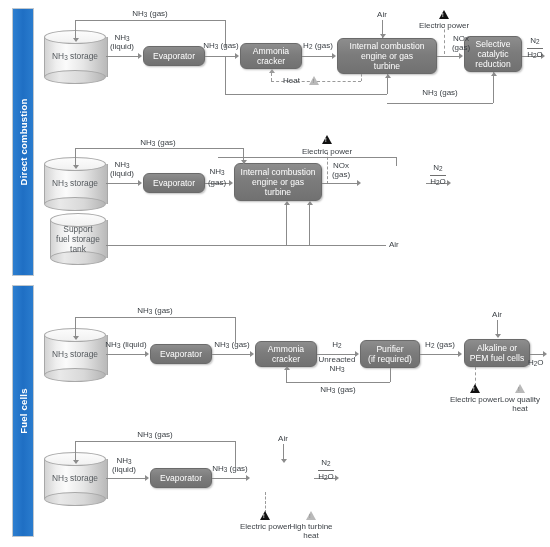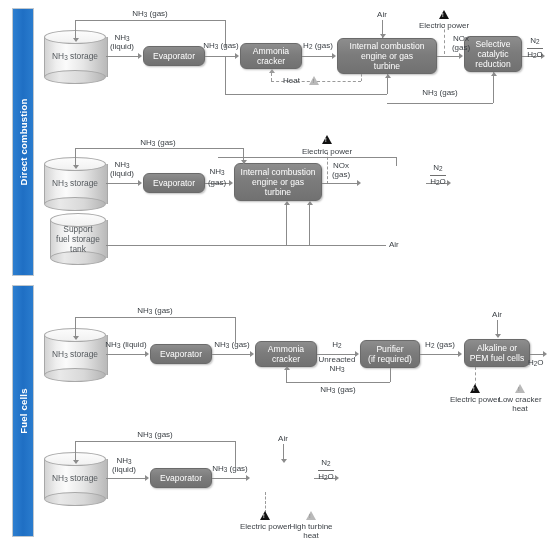--- a/index.html
+++ b/index.html
@@ -286,21 +286,21 @@
   <span class="flab ctr" style="left:497px;top:310px;">Air</span>
 
   <div class="ln lnh" style="left:530px;top:354px;width:14px;"></div>
   <div class="arrow r" style="left:543px;top:351px;"></div>
   <span class="flab" style="left:528px;top:358px;">H<span class="sub">2</span>O</span>
 
   <div class="ln dash-v" style="left:475px;top:367px;height:19px;"></div>
   <span class="tri-solid" style="left:469.5px;top:384px;"></span>
   <span class="flab ctr" style="left:475px;top:395px;">Electric power</span>
   <span class="tri-open" style="left:514.5px;top:384px;"></span>
-  <span class="flab ctr" style="left:520px;top:395px;">Low cracker</span>
+  <span class="flab ctr" style="left:520px;top:395px;">Low quality</span>
   <span class="flab ctr" style="left:520px;top:404px;">heat</span>
 
   <div class="tank" style="left:44px;top:452px;width:62px;height:54px;">
     <div class="body"></div>
     <div class="bottom"></div>
     <div class="top"></div>
     <div class="tlabel">NH<span class="sub">3</span> storage</div>
   </div>
 
   <div class="pbox" style="left:150px;top:468px;width:62px;height:20px;">

